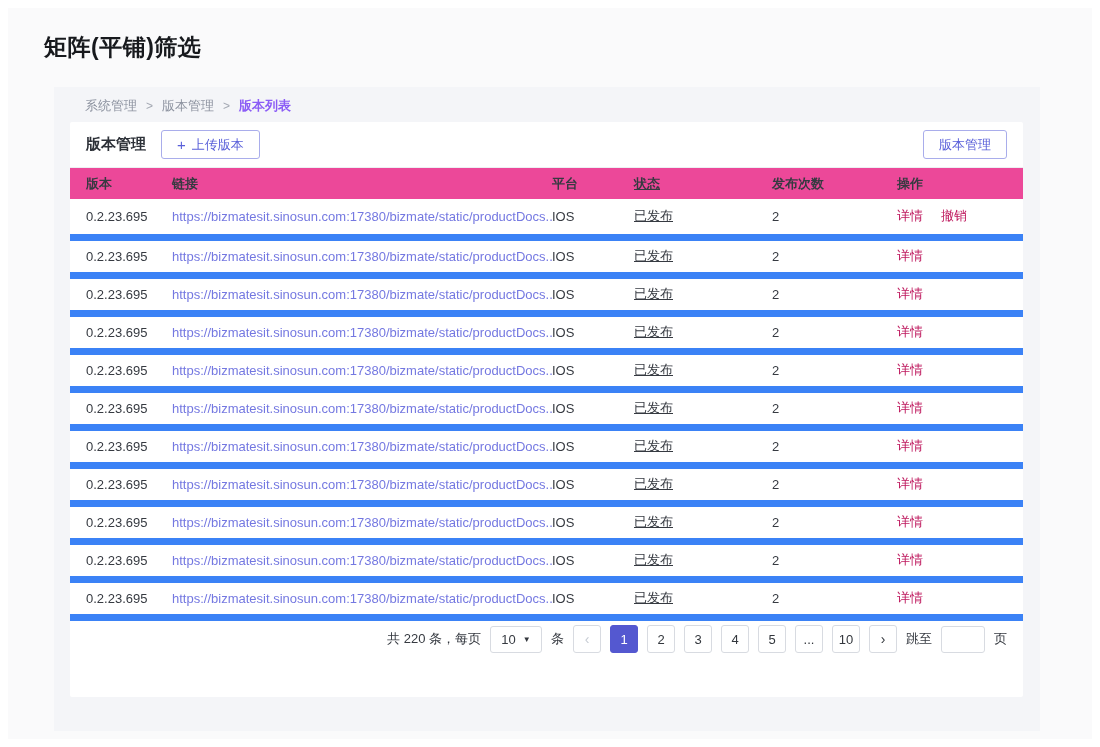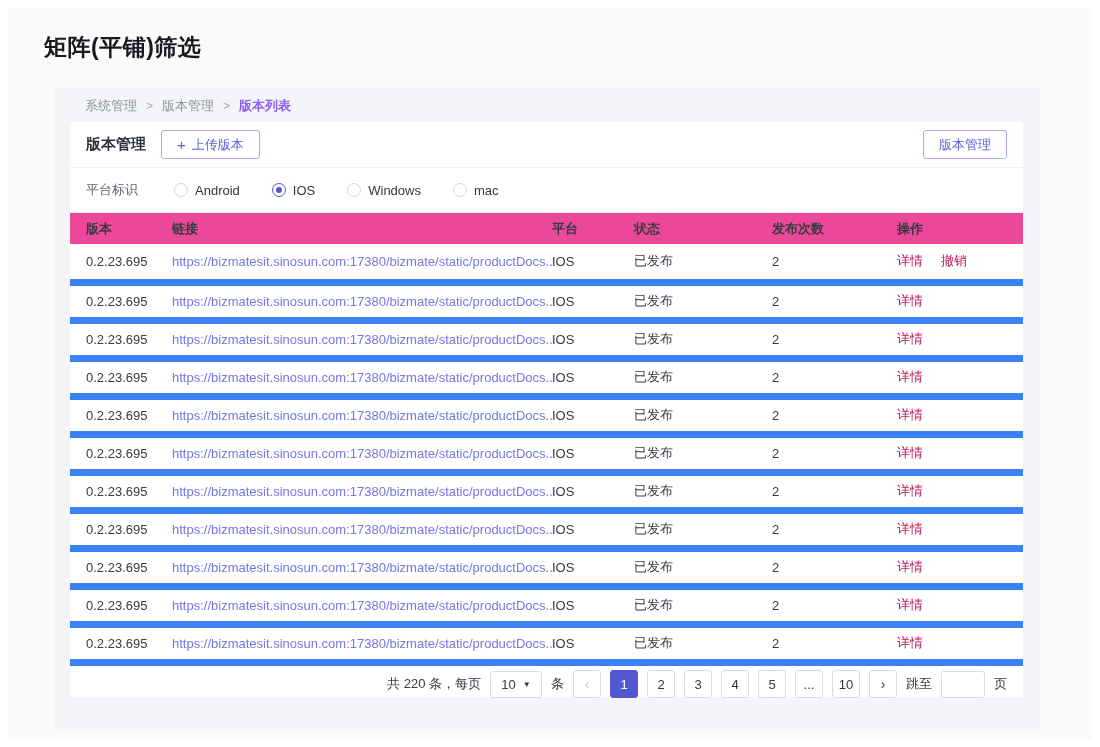--- a/index.html
+++ b/index.html
@@ -33,21 +33,21 @@
   .radio.checked .dot::after { content:""; position:absolute; left:3px; top:3px; width:6px; height:6px; border-radius:50%; background:#5458d0; }
 
   table { width:100%; border-collapse:collapse; font-size:13px; table-layout:fixed; }
   thead tr { background:#ec4899; height:31px; }
   th { text-align:left; font-weight:700; color:#363a41; padding:0; }
   tbody tr { height:38px; border-bottom:7px solid #3b82f6; }
   td { color:#363a41; padding:0; white-space:nowrap; overflow:hidden; }
   .col-version { width:102px; padding-left:16px; }
   .col-link { width:380px; }
   .col-platform { width:82px;margin-top:20px; }
-  .col-status { width:138px; }
+  .col-status { width:138px;text-decoration:underline; }
   .col-publish_count { width:125px; }
   .col-actions { width:auto; }
   td.col-link a { color:#7478e1; text-decoration:none; cursor:pointer; }
   .action-link { color:#be185d; margin-right:18px; cursor:pointer; }
 
   .pagination { display:flex; align-items:center; justify-content:flex-end; height:37px; padding:10px 16px;
     font-size:13px; color:#363a41; gap:9px; }
   .pg-text { white-space:nowrap; }
   .size-select { width:52px; height:27px; border:1px solid #d8dbe1; border-radius:3px; background:#fff;
     display:inline-flex; align-items:center; justify-content:center; gap:7px; cursor:pointer; }
@@ -84,41 +84,20 @@
       <span class="section-title">版本管理</span>
       <button class="btn-outline btn-upload">
         <span class="plus-glyph">+</span>
         <span>上传版本</span>
       </button>
       <button class="btn-outline btn-update">
         <span>版本管理</span>
       </button>
     </div>
 
-    <div class="filter-row">
-      <span class="filter-label">平台标识</span>
-      <div class="radio-group">
-          <label class="radio">
-            <span class="dot"></span>
-            <span>Android</span>
-          </label>
-          <label class="radio checked">
-            <span class="dot"></span>
-            <span>IOS</span>
-          </label>
-          <label class="radio">
-            <span class="dot"></span>
-            <span>Windows</span>
-          </label>
-          <label class="radio">
-            <span class="dot"></span>
-            <span>mac</span>
-          </label>
-        </div>
-    </div>
 
     <table>
       <thead>
         <tr>
             <th class="col-version">版本</th>
             <th class="col-link">链接</th>
             <th class="col-platform">平台</th>
             <th class="col-status">状态</th>
             <th class="col-publish_count">发布次数</th>
             <th class="col-actions">操作</th>

